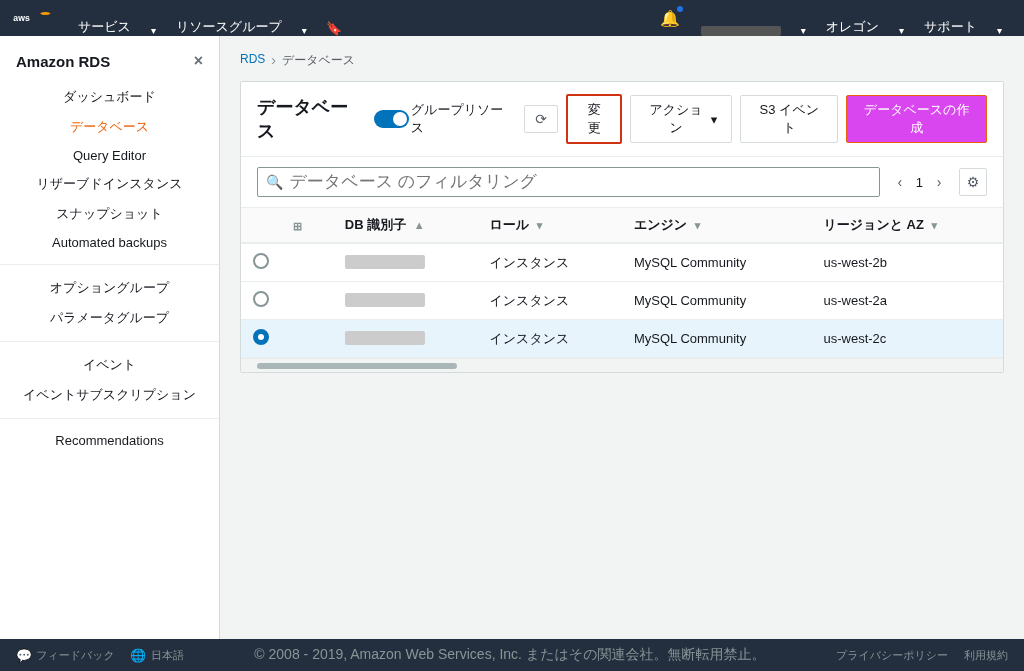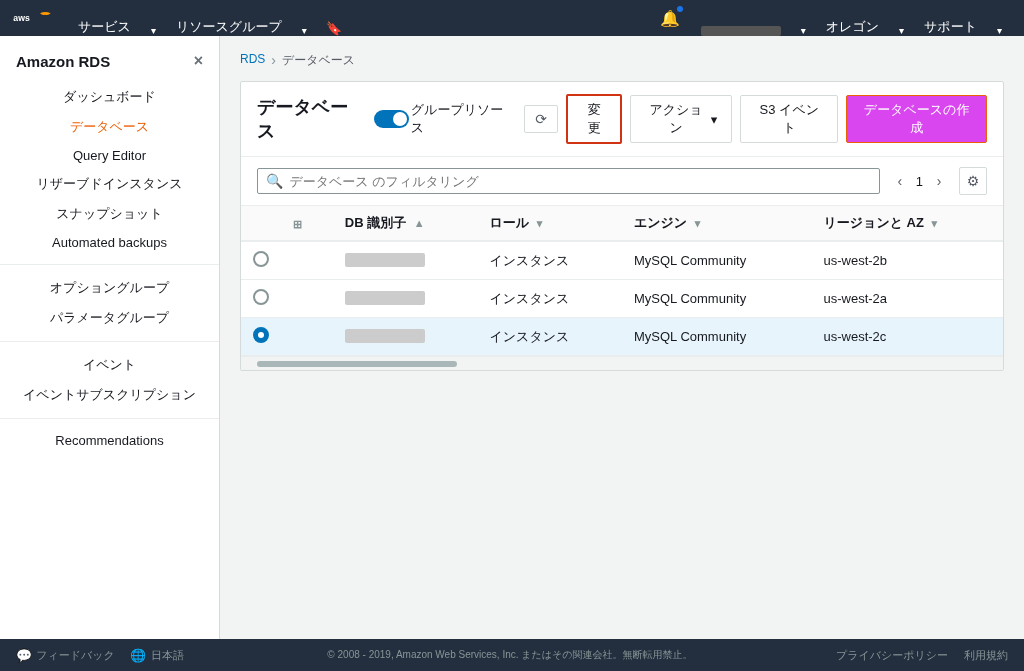--- a/index.html
+++ b/index.html
@@ -154,21 +154,21 @@
       flex: 1;
       border: 1px solid #879596;
       border-radius: 2px;
       display: flex; align-items: center;
       padding: 4px 8px;
       gap: 6px;
       background: #fff;
     }
     .search-input-wrap input {
       border: none; outline: none;
-      font-size: 13px; color: #0f172a;
+      font-size: 17px; color: #0f172a;
       flex: 1;
       background: transparent;
     }
     .search-icon { color: #879596; font-size: 14px; }
     .pagination-wrap {
       display: flex; align-items: center; gap: 4px;
     }
     .page-btn {
       width: 24px; height: 24px;
       border: none; background: none;
@@ -257,21 +257,21 @@
 
     
     .footer {
       background: #232f3e;
       height: 32px;
       display: flex; align-items: center;
       padding: 0 16px;
       gap: 20px;
     }
     .footer-left { display: flex; gap: 16px; align-items: center; }
-    .footer-center { flex: 1; text-align: center; font-size: 10px; color: #879596; }
+    .footer-center { flex: 1; text-align: center; font-size: 14px; color: #879596; }
     .footer-right { display: flex; gap: 16px; align-items: center; }
     .footer-link {
       color: #879596; font-size: 11px; text-decoration: none; cursor: pointer;
       display: flex; align-items: center; gap: 4px;
     }
     .footer-icon { font-size: 13px; }
 
     
     .expand-icon {
       font-size: 11px; color: #879596; margin-right: 4px; cursor: pointer;

